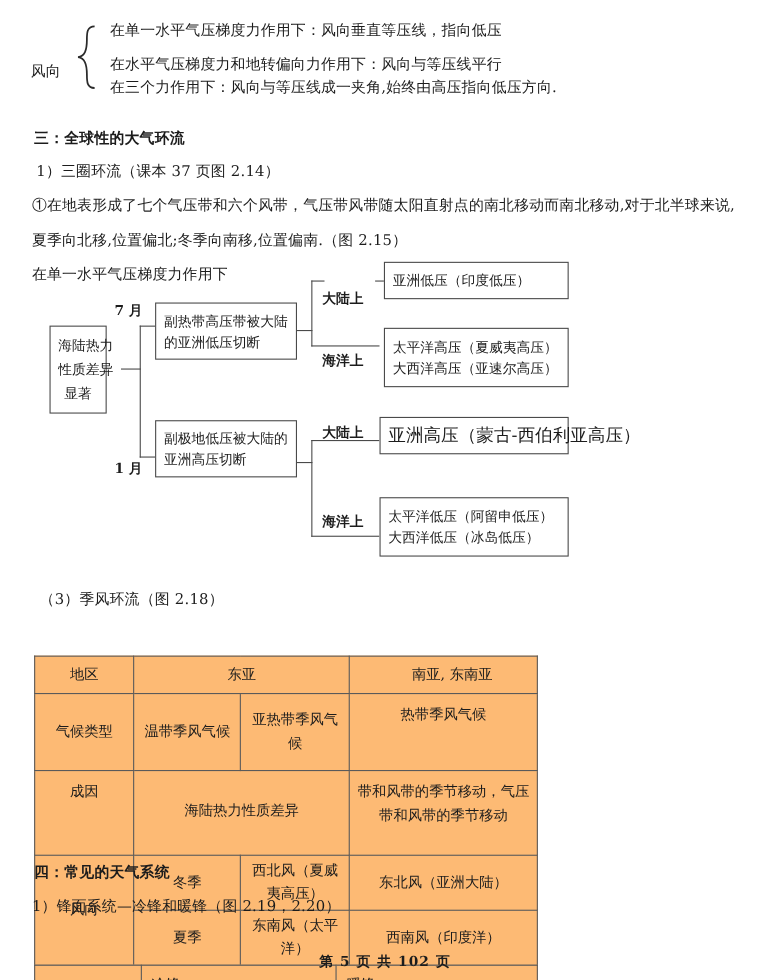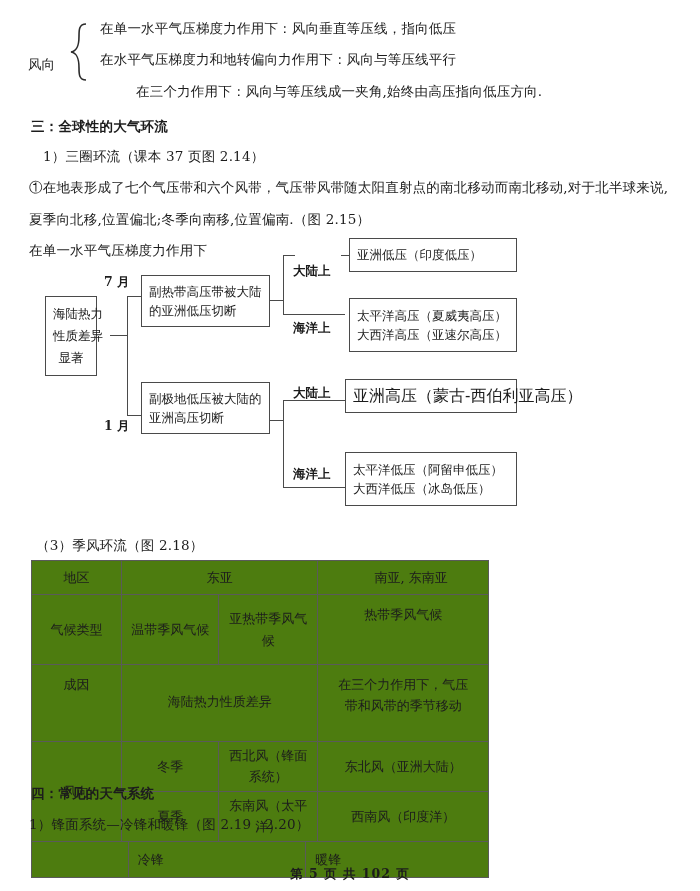--- a/index.html
+++ b/index.html
@@ -77,21 +77,22 @@
   .conn {
     position: absolute;
     background: #4a4a4a;
   }
 
   
   table.doc {
     position: absolute;
     border-collapse: collapse;
     font-size: 13px;
-    background: #4d7c0f;
+    background: #fdba74;
+    margin-top: 36px;
   }
   table.doc td {
     border: 1.1px solid #5a5a5a;
     text-align: center;
     vertical-align: middle;
     padding: 3px 4px;
     line-height: 1.65;
   }
   table.doc td.lft { text-align: left; padding-left: 9px; }
 
@@ -113,25 +114,25 @@
 
   <div id="brace-group">
     <span class="brace-label">风向</span>
     <svg class="brace-glyph" viewBox="0 0 24 60">
       <path d="M20 2 C13 2 13 8 13 14 C13 24 11 29 5 30 C11 31 13 36 13 46 C13 52 13 58 20 58" fill="none" stroke="#2b2b2b" stroke-width="1.6"></path>
     </svg>
   </div>
 
   <div class="tline" style="left:100px; top:22px;">在单一水平气压梯度力作用下：风向垂直等压线，指向低压</div>
   <div class="tline" style="left:100px; top:53px;">在水平气压梯度力和地转偏向力作用下：风向与等压线平行</div>
-  <div class="tline" style="left:100px; top:85px;margin-left:36px;">在三个力作用下：风向与等压线成一夹角,始终由高压指向低压方向.</div>
+  <div class="tline" style="left:100px; top:74px;">在三个力作用下：风向与等压线成一夹角,始终由高压指向低压方向.</div>
 
   <div class="tline bold" style="left:31px; top:120px;">三：全球性的大气环流</div>
 
-  <div class="tline" style="left:43px; top:150px;text-align:right;">1）三圈环流（课本 37 页图 2.14）</div>
+  <div class="tline" style="left:33px; top:150px;text-align:right;">1）三圈环流（课本 37 页图 2.14）</div>
 
   <div class="tline" style="left:29px; top:181px;">①在地表形成了七个气压带和六个风带，气压带风带随太阳直射点的南北移动而南北移动,对于北半球来说,</div>
   <div class="tline" style="left:29px; top:213px;">夏季向北移,位置偏北;冬季向南移,位置偏南.（图 2.15）</div>
 
   <div class="tline" style="left:29px; top:244px;">在单一水平气压梯度力作用下</div>
 
   <div id="diagram">
 
     <div class="dbox center" style="left:45px; top:296px; width:52px; height:80px; line-height:1.75;">
       <div class="l">海陆热力</div>
@@ -213,28 +214,28 @@
     <tr>
       <td style="height:63px;">气候类型</td>
       <td style="width:100px;">温带季风气候</td>
       <td style="width:100px;">亚热带季风气候</td>
       <td style="vertical-align:top; padding-top:9px;">热带季风气候</td>
     </tr>
     <tr>
       <td style="height:64px; vertical-align:top; padding-top:9px;">成因</td>
       <td colspan="2" style="vertical-align:top; padding-top:26px;">海陆热力性质差异</td>
       <td style="vertical-align:top; padding-top:9px;">
-        <div>在三个力作用下，气压</div>
+        <div>带和风带的季节移动，气压</div>
         <div>带和风带的季节移动</div>
       </td>
     </tr>
     <tr>
       <td rowspan="2" style="height:31px;">风向</td>
       <td style="width:45px;">冬季</td>
-      <td>西北风（锋面系统）</td>
+      <td>西北风（夏威夷高压）</td>
       <td>东北风（亚洲大陆）</td>
     </tr>
     <tr>
       <td style="height:31px;">夏季</td>
       <td>东南风（太平洋）</td>
       <td>西南风（印度洋）</td>
     </tr>
   </tbody>
     </table>
 

